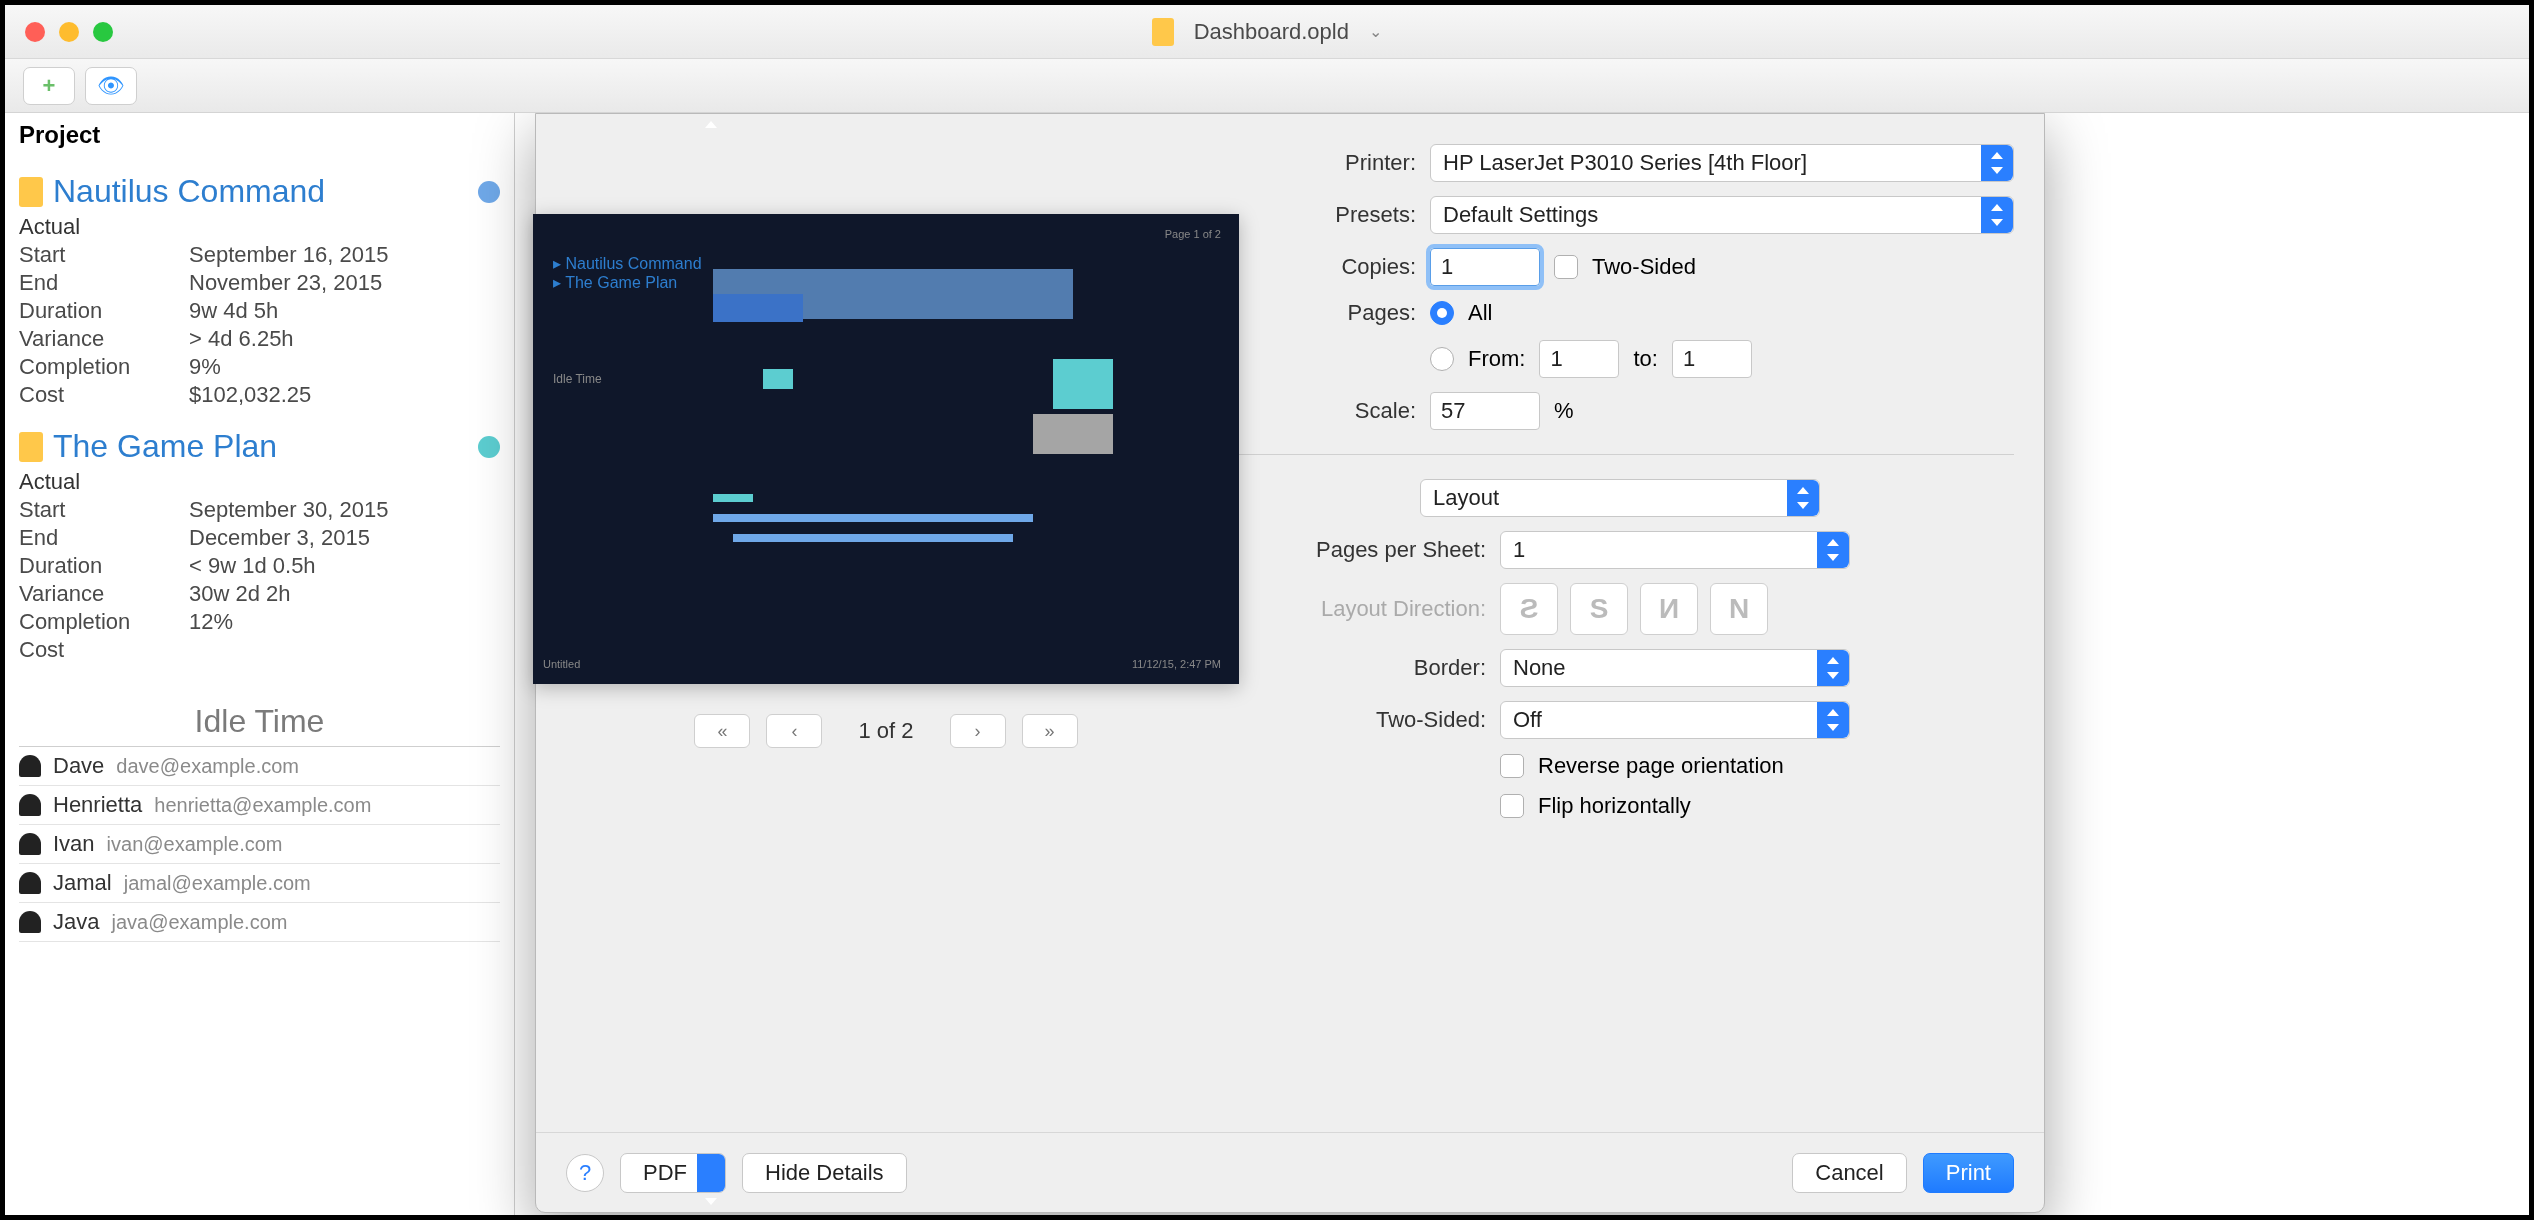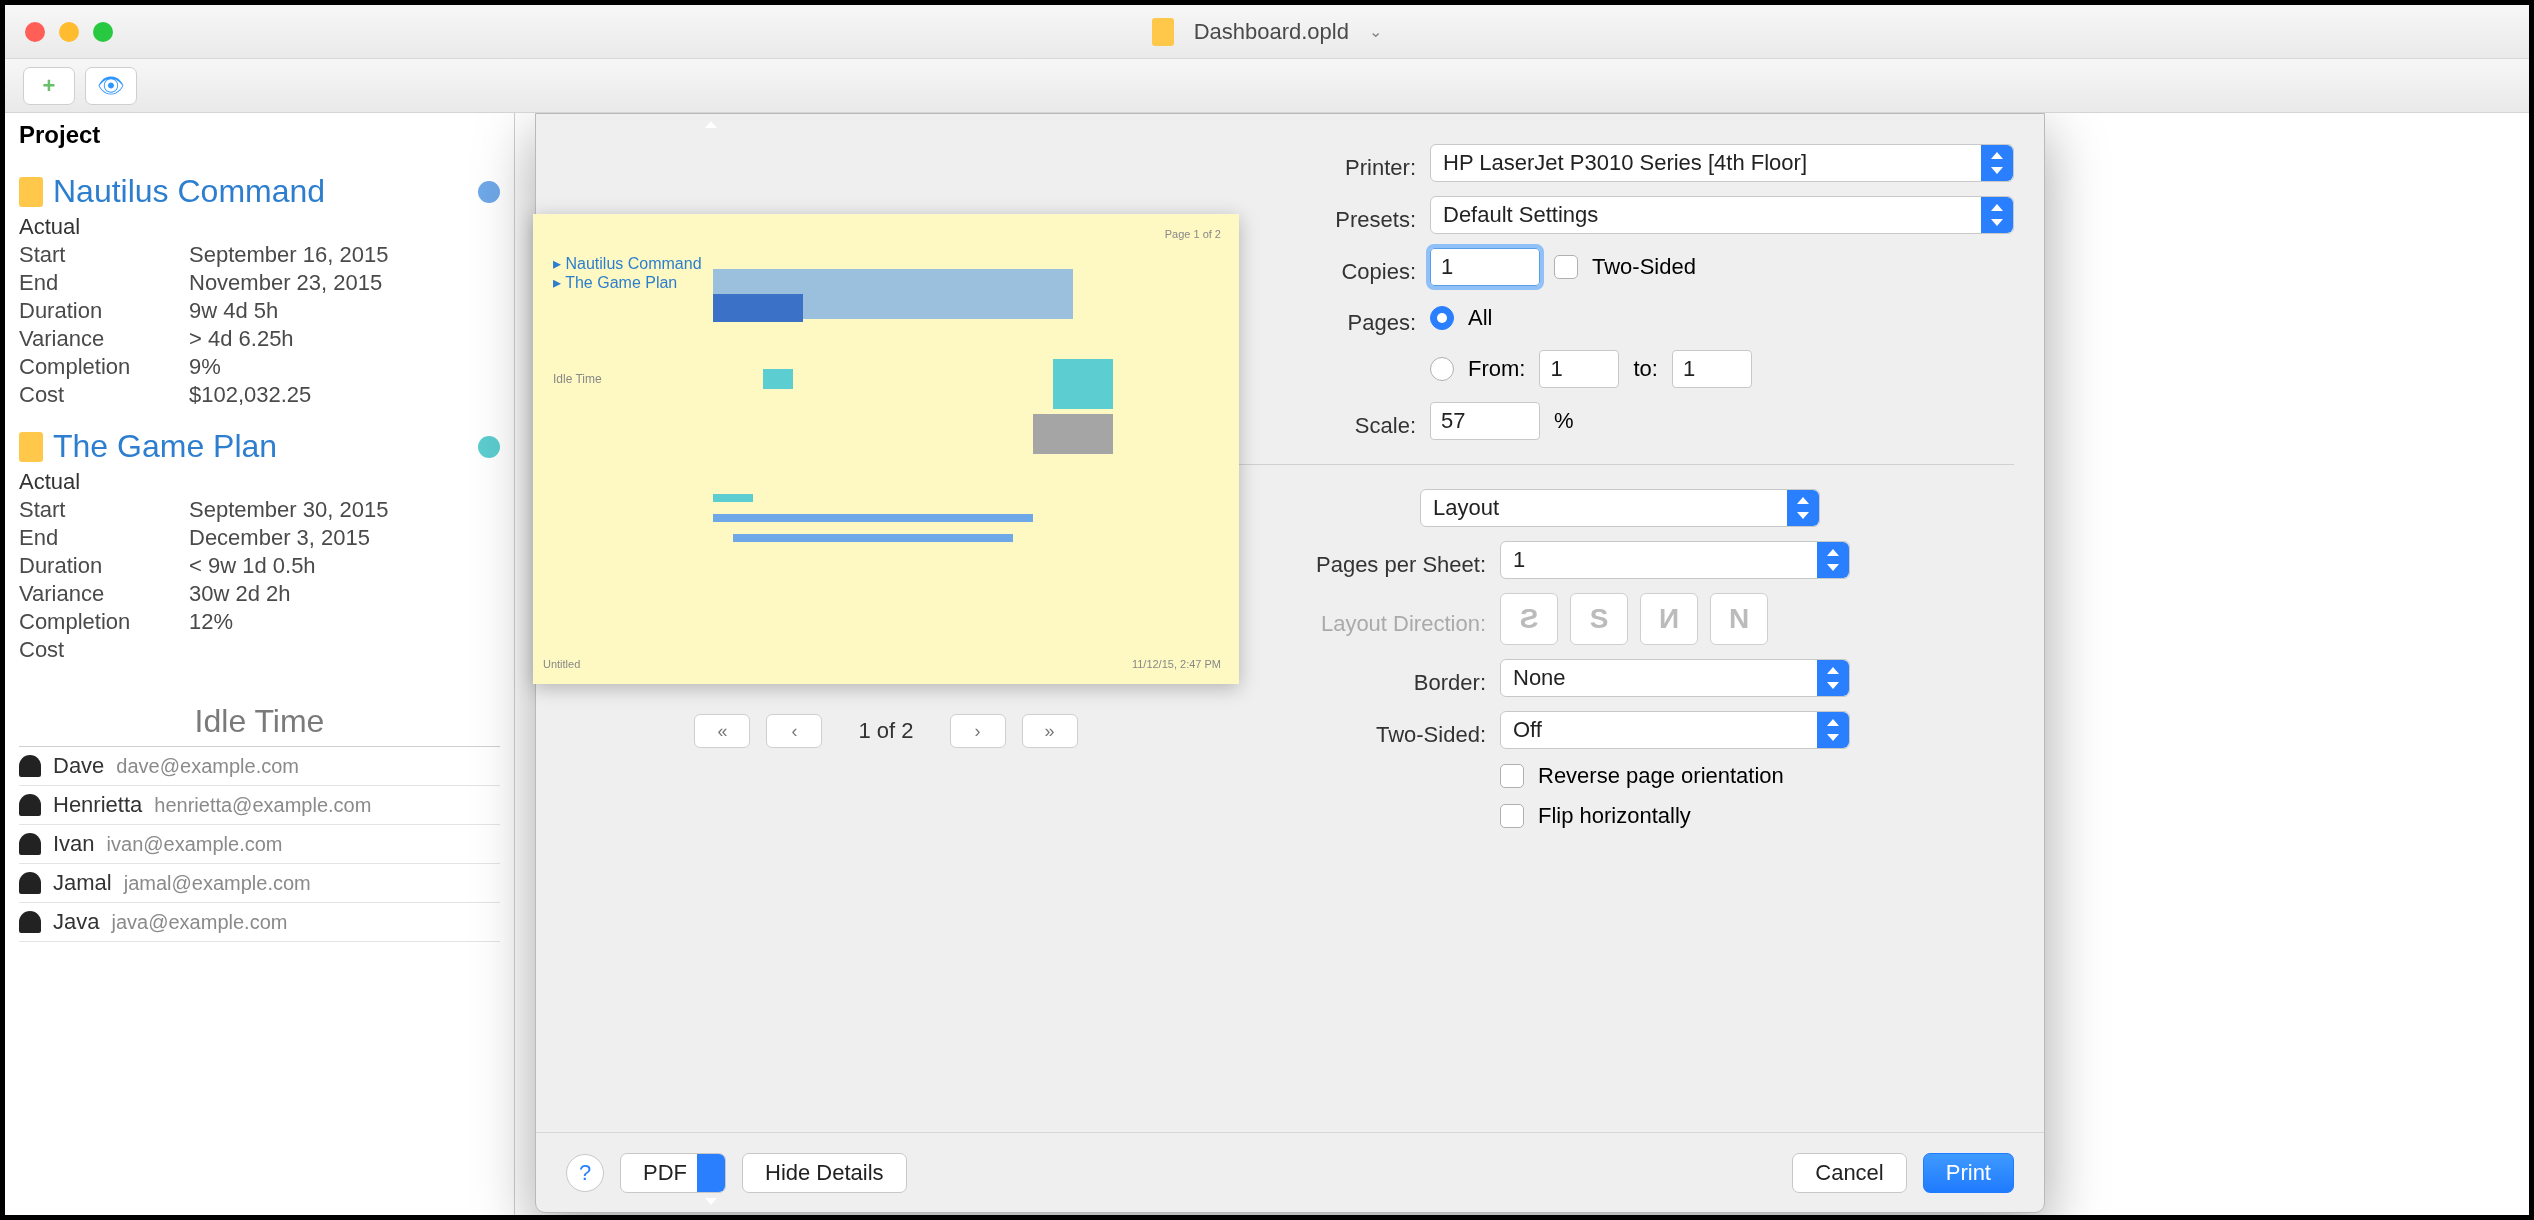--- a/index.html
+++ b/index.html
@@ -29,27 +29,27 @@
 .idlehdr { font-size: 32px; color: #7a7a7a; text-align: center; margin-top: 40px; border-bottom: 1px solid #cfcfcf; padding-bottom: 6px; }
 .person { display: flex; align-items: center; gap: 12px; padding: 6px 0; border-bottom: 1px solid #e4e4e4; }
 .picon { width: 22px; height: 22px; background: #222; border-radius: 50% 50% 10% 10%; position: relative; }
 .pname { font-size: 22px; color: #333; }
 .pemail { font-size: 20px; color: #8a8a8a; }
 .gantt { flex: 1; background: #fff; position: relative; }
 .gbar { position: absolute; height: 40px; }
 .dialog { position: absolute; top: 0; left: 530px; width: 1510px; height: 1100px; background: #efefef; border: 1px solid #b9b9b9; border-radius: 0 0 10px 10px; box-shadow: 0 20px 60px rgba(0,0,0,0.35); display: flex; flex-direction: column; }
 .dlgbody { flex: 1; display: flex; padding: 30px; gap: 20px; }
 .preview { width: 640px; display: flex; flex-direction: column; align-items: center; gap: 30px; }
-.pthumb { width: 706px; height: 470px; background: #fef9c3; box-shadow: 0 4px 18px rgba(0,0,0,0.25); position: relative; padding: 20px; font-size: 10px; color: #666; }
+.pthumb { width: 706px; height: 470px; background: #0f172a; box-shadow: 0 4px 18px rgba(0,0,0,0.25); position: relative; padding: 20px; font-size: 10px; color: #666; }
 .pnav { display: flex; align-items: center; gap: 16px; }
 .pnavbtn { width: 56px; height: 34px; border: 1px solid #cfcfcf; border-radius: 6px; background: #fff; display: flex; align-items: center; justify-content: center; color: #777; font-size: 18px; }
 .pnavtxt { font-size: 22px; color: #333; margin: 0 20px; }
 .form { flex: 1; display: flex; flex-direction: column; gap: 14px; }
 .frow { display: flex; align-items: center; gap: 14px; }
-.flabel { width: 190px; text-align: right; font-size: 22px; color: #333; margin-top: 10px; }
+.flabel { width: 190px; text-align: right; font-size: 22px; color: #333; }
 .flabel.dim { color: #aaa; }
 .select { height: 38px; background: #fff; border: 1px solid #c8c8c8; border-radius: 6px; display: flex; align-items: center; padding: 0 12px; font-size: 22px; color: #222; position: relative; }
 .selbtn { position: absolute; right: 0; top: 0; bottom: 0; width: 32px; background: #2a7fff; border-radius: 0 6px 6px 0; display: flex; align-items: center; justify-content: center; }
 .selbtn::after { content: ""; width: 0; height: 0; border-left: 6px solid transparent; border-right: 6px solid transparent; border-top: 7px solid #fff; position: absolute; bottom: 7px; }
 .selbtn::before { content: ""; width: 0; height: 0; border-left: 6px solid transparent; border-right: 6px solid transparent; border-bottom: 7px solid #fff; position: absolute; top: 7px; }
 .tin { height: 38px; background: #fff; border: 1px solid #c8c8c8; border-radius: 4px; padding: 0 10px; font-size: 22px; color: #222; }
 .tin.focus { outline: 4px solid #8fc0f7; border-color: #5a9ee8; }
 .radio { width: 24px; height: 24px; border-radius: 50%; border: 1px solid #b0b0b0; background: #fff; display: flex; align-items: center; justify-content: center; }
 .radio.on { background: #2a7fff; border-color: #2a7fff; }
 .radio.on::after { content: ""; width: 10px; height: 10px; background: #fff; border-radius: 50%; }

